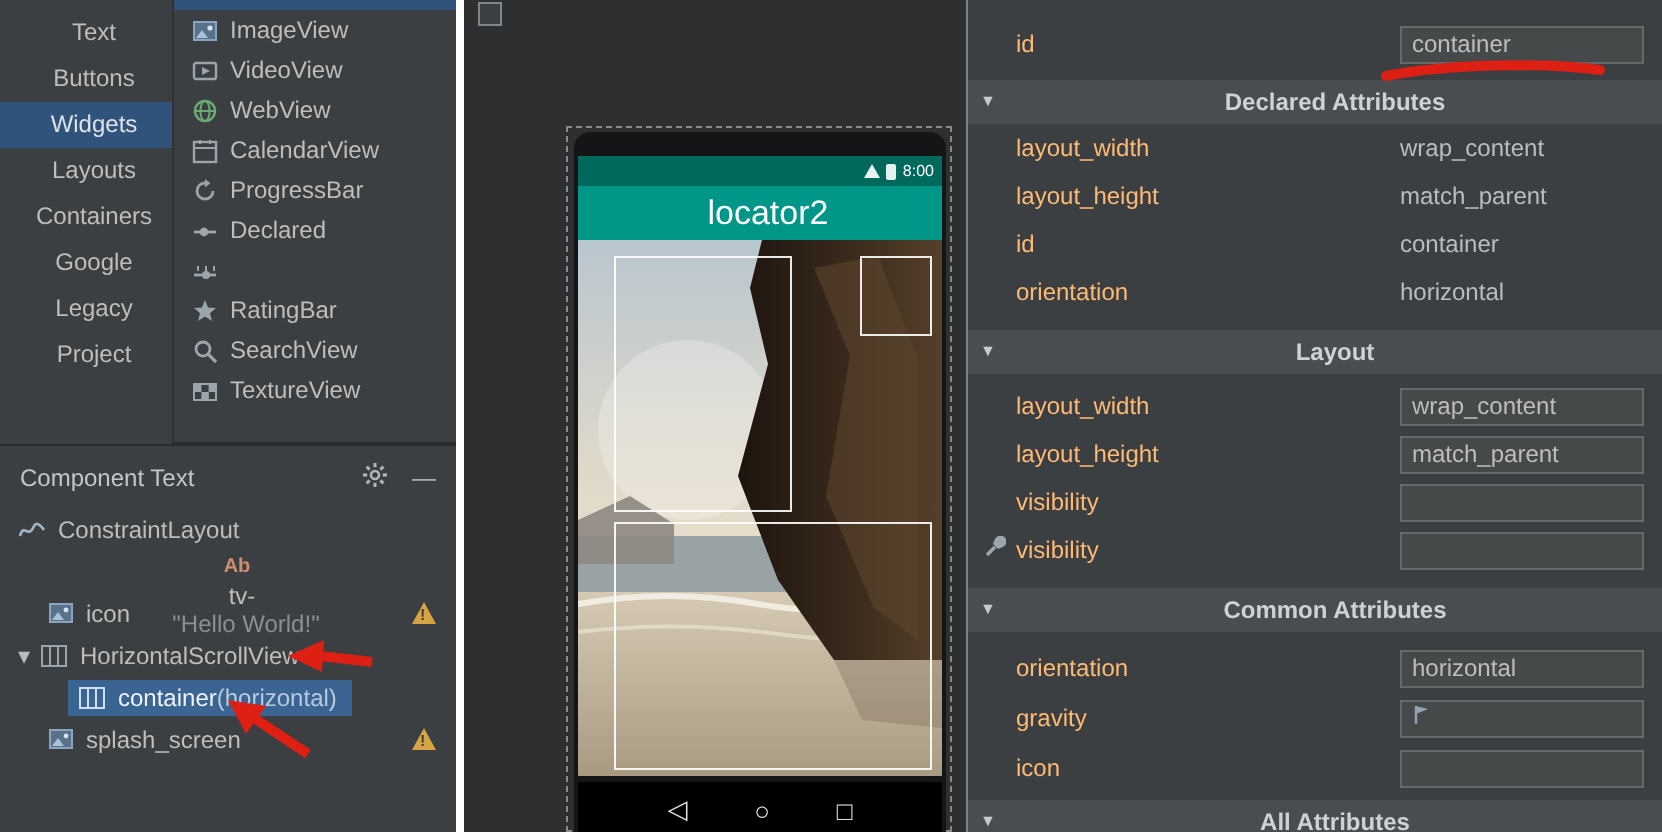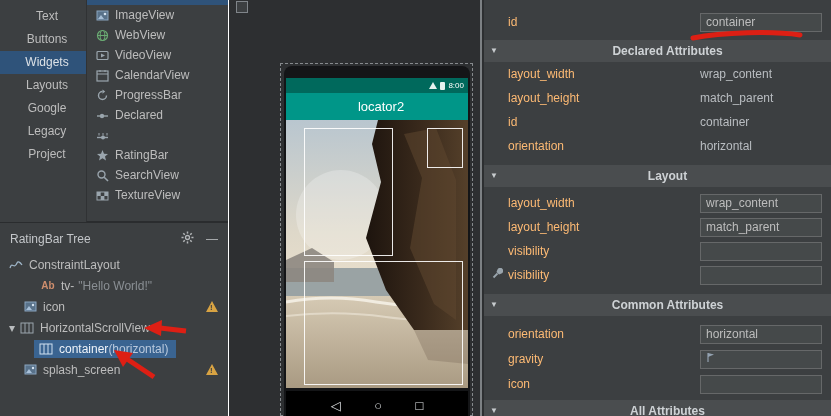--- a/index.html
+++ b/index.html
@@ -30,31 +30,31 @@
   .selbox .lbl { color:#eef3f9; }
   .selbox .sfx { color:#b9c9dd; }
   .dim { color:#8a8f94; }
   .warn { width:0; height:0; border-left:6px solid transparent; border-right:6px solid transparent;
           border-bottom:11px solid #d8a343; position:absolute; right:10px; top:5px; }
   .warn i { position:absolute; left:-2px; top:2px; font-size:8px; font-style:normal; font-weight:bold; color:#3c3f41; }
   .abico { color:#cf8e6d; font-weight:bold; font-size:10px; }
 
   
   #design { position:absolute; left:228px; top:0; width:256px; height:416px;
-            background:#2d2f31; border-left:1px solid #ffffff; }
+            background:#2d2f31; border-left:4px solid #ffffff; }
   #dscroll { position:absolute; left:251px; top:0; width:2px; height:416px; background:#7d8184; }
   #tabico { position:absolute; left:7px; top:1px; width:12px; height:12px; border:1px solid #80858a; background:#3c3f41; }
   #phonesel { position:absolute; left:51px; top:63px; width:193px; height:353px; border:1px dashed #868a8d; }
   #device { position:absolute; left:55px; top:66px; width:186px; height:350px; background:#141517; border-radius:8px 8px 0 0; }
   #screen { position:absolute; left:2px; top:12px; width:182px; height:338px; overflow:hidden; }
   #statusbar { height:15px; background:#00695c; display:flex; align-items:center; justify-content:flex-end; gap:3px; padding-right:4px; }
   #statusbar .t { color:#fff; font-size:8px; }
   .wifi { width:0; height:0; border-left:4px solid transparent; border-right:4px solid transparent; border-bottom:7px solid #e6f2f0; }
   .batt { width:5px; height:8px; background:#e6f2f0; border-radius:1px; }
-  #appbar { height:27px; background:#009688; color:#ffffff; font-size:13px; line-height:27px; padding-left:8px; }
+  #appbar { height:27px; background:#009688; color:#ffffff; font-size:17px; line-height:27px; padding-left:8px; }
   #navbar { height:28px; background:#000; display:flex; align-items:center; justify-content:space-around; padding:0 28px; color:#dfe2e4; font-size:13px; }
   .vrect { position:absolute; border:1px solid rgba(255,255,255,.9); }
 
   
   #attrs { position:absolute; left:484px; top:0; width:347px; height:416px; background:#3c3f41; }
   .sechd { position:absolute; left:0; width:347px; height:22px; background:#4a4d4f; color:#ced2d5;
            font-weight:bold; line-height:22px; padding-left:20px; }
   .secarr { position:absolute; left:6px; top:0; font-size:8px; color:#c7cbce; font-weight:normal; }
   .albl { position:absolute; left:24px; height:24px; line-height:24px; color:#fdba74; }
   .aval { position:absolute; left:216px; height:24px; line-height:24px; color:#b9bdc1; }
@@ -67,20 +67,21 @@
 </head>
 <body>
 
 <div id="app">
 
   <div id="cats">
     <div class="cat">Text</div>
     <div class="cat">Buttons</div>
     <div class="cat sel">Widgets</div>
     <div class="cat">Layouts</div>
+    <div class="cat">Containers</div>
     <div class="cat">Google</div>
     <div class="cat">Legacy</div>
     <div class="cat">Project</div>
   </div>
 
   <div id="wlist">
     <div class="strip"></div>
 
     <div class="wrow">
       <span class="ic">
@@ -88,35 +89,35 @@
             <rect x="1" y="2" width="11" height="9" fill="#59728a" stroke="#8aa5c0"></rect>
             <polygon points="2,10 5,6 8,10" fill="#a8c0d8"></polygon>
             <circle cx="9" cy="5" r="1.3" fill="#d5e3f0"></circle>
           </svg>
         </span>
       <span>ImageView</span>
     </div>
     <div class="wrow">
       <span class="ic">
           <svg width="13" height="13">
+            <rect x="1" y="2.5" width="11" height="8" rx="1" fill="none" stroke="#9aa5ad" stroke-width="1.2"></rect>
+            <polygon points="5,4.5 9,6.5 5,8.5" fill="#9aa5ad"></polygon>
+          </svg>
+        </span>
+      <span>VideoView</span>
+    </div>
+    <div class="wrow">
+      <span class="ic">
+          <svg width="13" height="13">
             <circle cx="6.5" cy="6.5" r="5" fill="none" stroke="#6aab73" stroke-width="1.2"></circle>
             <ellipse cx="6.5" cy="6.5" rx="2.3" ry="5" fill="none" stroke="#6aab73"></ellipse>
             <line x1="1.5" y1="6.5" x2="11.5" y2="6.5" stroke="#6aab73"></line>
           </svg>
         </span>
       <span>WebView</span>
-    </div>
-    <div class="wrow">
-      <span class="ic">
-          <svg width="13" height="13">
-            <rect x="1" y="2.5" width="11" height="8" rx="1" fill="none" stroke="#9aa5ad" stroke-width="1.2"></rect>
-            <polygon points="5,4.5 9,6.5 5,8.5" fill="#9aa5ad"></polygon>
-          </svg>
-        </span>
-      <span>VideoView</span>
     </div>
     <div class="wrow">
       <span class="ic">
           <svg width="13" height="13">
             <rect x="1" y="2" width="11" height="10" fill="none" stroke="#9aa5ad" stroke-width="1.2"></rect>
             <line x1="1" y1="5" x2="12" y2="5" stroke="#9aa5ad"></line>
             <line x1="4" y1="1" x2="4" y2="3" stroke="#9aa5ad"></line>
             <line x1="9" y1="1" x2="9" y2="3" stroke="#9aa5ad"></line>
           </svg>
         </span>
@@ -176,21 +177,21 @@
             <rect x="8.3" y="3" width="3.7" height="4" fill="#9aa5ad"></rect>
             <rect x="4.7" y="7" width="3.7" height="4" fill="#9aa5ad"></rect>
           </svg>
         </span>
       <span>TextureView</span>
     </div>
   </div>
 
   <div id="ctree">
     <div class="hd">
-      <span>RatingBar Tree</span>
+      <span>Component Text</span>
       <span class="sp"></span>
       <span style="margin-right:12px;"><svg width="13" height="13" viewBox="0 0 13 13">
             <circle cx="6.5" cy="6.5" r="2" fill="none" stroke="#b3b6b8" stroke-width="1.3"></circle>
             <g stroke="#b3b6b8" stroke-width="1.5">
               <line x1="6.5" y1="0.5" x2="6.5" y2="2.6"></line>
               <line x1="6.5" y1="10.4" x2="6.5" y2="12.5"></line>
               <line x1="0.5" y1="6.5" x2="2.6" y2="6.5"></line>
               <line x1="10.4" y1="6.5" x2="12.5" y2="6.5"></line>
               <line x1="2.3" y1="2.3" x2="3.8" y2="3.8"></line>
               <line x1="9.2" y1="9.2" x2="10.7" y2="10.7"></line>
@@ -203,21 +204,21 @@
 
     <div class="trow" style="padding-left:8px;">
       <span class="ti">
           <svg width="14" height="12">
             <path d="M1,9 C3,2 5,11 8,4 C9,2 11,3 13,6" fill="none" stroke="#9fb6c8" stroke-width="1.3"></path>
           </svg>
         </span>
       <span>ConstraintLayout</span>
     </div>
 
-    <div class="trow" style="padding-left:40px;">
+    <div class="trow" style="padding-left:14px;flex-direction:column;">
       <span class="ti abico">Ab</span>
       <span>tv-</span>
       <span class="dim" style="margin-left:4px;">"Hello World!"</span>
     </div>
 
     <div class="trow" style="padding-left:22px;">
       <span class="ti">
           <svg width="13" height="11">
             <rect x="1" y="1" width="11" height="9" fill="#59728a" stroke="#8aa5c0"></rect>
             <polygon points="2,9 5,5 8,9" fill="#a8c0d8"></polygon>

